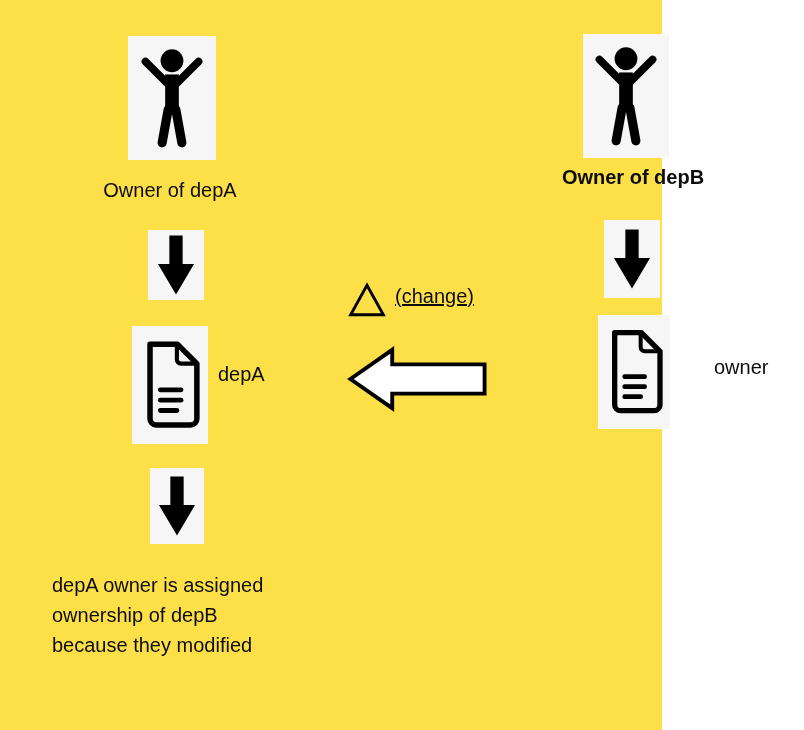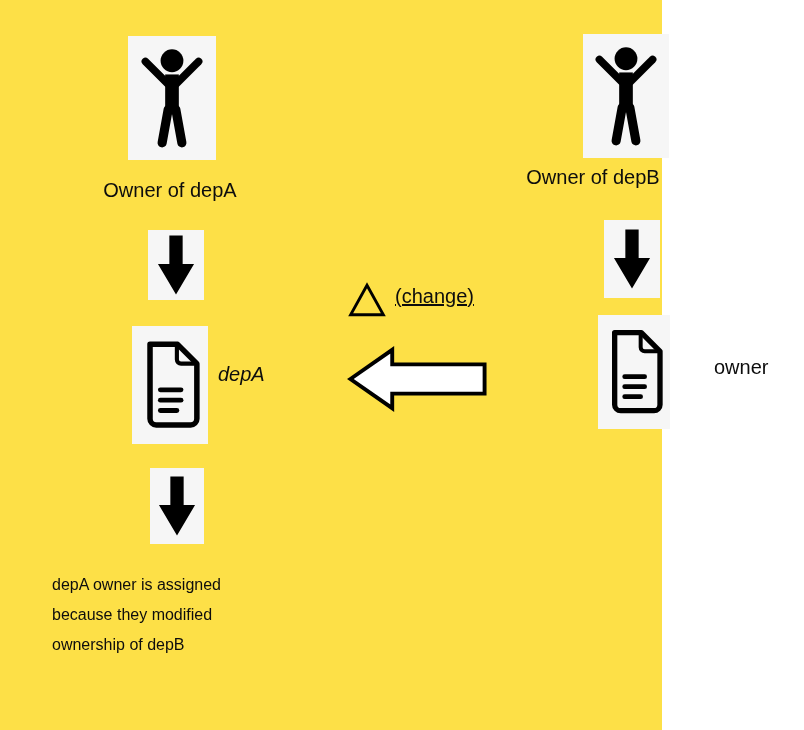--- a/index.html
+++ b/index.html
@@ -34,21 +34,21 @@
     justify-content: center;
   }
   .label {
     position: absolute;
     font-size: 20px;
     color: #0d0d0d;
     white-space: nowrap;
   }
   .caption {
     position: absolute;
-    font-size: 16px;
+    font-size: 20px;
     line-height: 30px;
     color: #0d0d0d;
   }
   svg { display: block; }
 </style>
 </head>
 <body>
 
 <div class="canvas">
 
@@ -80,21 +80,21 @@
         <use href="#sym-person" xlink:href="#sym-person"></use>
       </svg>
   </div>
   <div class="label" style="left:86px; top:179px; width:168px; text-align:center;">Owner of depA</div>
 
   <div class="icon-box" style="left:583px; top:34px; width:86px; height:124px;">
     <svg width="76" height="106" viewBox="0 0 100 130">
         <use href="#sym-person" xlink:href="#sym-person"></use>
       </svg>
   </div>
-  <div class="label" style="left:508px; top:166px; width:170px; text-align:center;">Owner of depB</div>
+  <div class="label" style="left:548px; top:166px; width:170px; text-align:center;font-weight:bold;">Owner of depB</div>
 
   <div class="icon-box" style="left:148px; top:230px; width:56px; height:70px;">
     <svg width="38" height="62" viewBox="0 0 40 64">
         <use href="#sym-down-arrow" xlink:href="#sym-down-arrow"></use>
       </svg>
   </div>
 
   <div class="icon-box" style="left:604px; top:220px; width:56px; height:78px;">
     <svg width="38" height="66" viewBox="0 0 40 64">
         <use href="#sym-down-arrow" xlink:href="#sym-down-arrow"></use>
@@ -106,21 +106,21 @@
         <use href="#sym-delta" xlink:href="#sym-delta"></use>
       </svg>
   </div>
   <div class="label" style="left:395px; top:285px;text-decoration:underline;">(change)</div>
 
   <div class="icon-box" style="left:132px; top:326px; width:76px; height:118px;">
     <svg width="62" height="98" viewBox="0 0 90 130">
         <use href="#sym-doc" xlink:href="#sym-doc"></use>
       </svg>
   </div>
-  <div class="label" style="left:218px; top:363px;font-style:italic;">depA</div>
+  <div class="label" style="left:218px; top:363px;">depA</div>
 
   <div class="plain-box" style="left:346px; top:344px;">
     <svg width="143" height="70" viewBox="0 0 146 72">
         <use href="#sym-left-arrow" xlink:href="#sym-left-arrow"></use>
       </svg>
   </div>
 
   <div class="icon-box" style="left:598px; top:315px; width:72px; height:114px;">
     <svg width="60" height="96" viewBox="0 0 90 130">
         <use href="#sym-doc" xlink:href="#sym-doc"></use>
@@ -129,17 +129,17 @@
   <div class="label" style="left:714px; top:356px;">owner</div>
 
   <div class="icon-box" style="left:150px; top:468px; width:54px; height:76px;">
     <svg width="38" height="64" viewBox="0 0 40 64">
         <use href="#sym-down-arrow" xlink:href="#sym-down-arrow"></use>
       </svg>
   </div>
 
   <div class="caption" style="left:52px; top:570px; width:290px;">
     <div>depA owner is assigned</div>
+    <div>ownership of depB</div>
     <div>because they modified</div>
-    <div>ownership of depB</div>
   </div>
 
 </div>
 
 </body></html>

